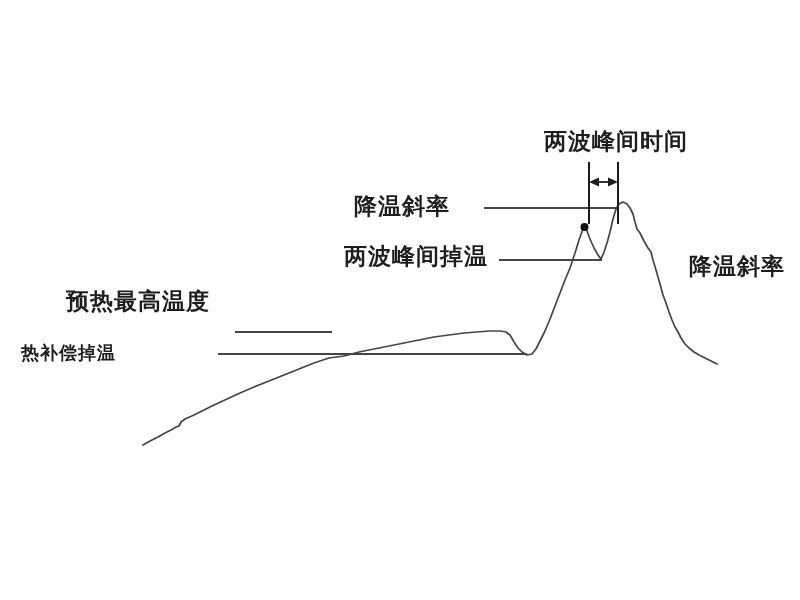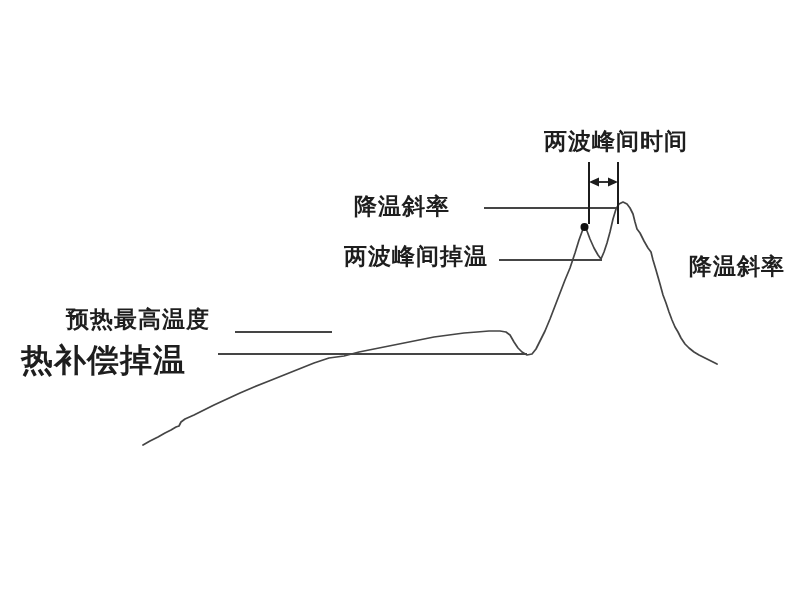--- a/index.html
+++ b/index.html
@@ -52,21 +52,21 @@
   .lbl{
     position:absolute;
     color:var(--text);
     font-size:23px;
     font-weight:bold;
     letter-spacing:1px;
     white-space:nowrap;
     line-height:1.1;
   }
   .lbl.big{
-    font-size:32px;
+    font-size:18px;
   }
 </style>
 </head>
 <body>
 
 <div class="stage">
 
   <svg width="800" height="600" viewBox="0 0 800 600">
 
     <polyline class="curve" points="143,445 150,441 158,437 165,433 171,430 176,427 179,426 181,422 185,419 194,415 204,410 214,405 227,399 240,393 254,387 269,381 284,375 299,369 314,363 329,358 344,356 359,352 374,349 389,346 404,343 419,340 434,337 449,335 464,333 477,332 489,331 500,331 506,332 510,335 514,342 518,348 522,352 527,355 532,354 536,349 540,341 545,331 550,319 555,306 560,293 565,280 570,268 575,253 579,240 583,229 585,226 587,231 590,239 594,248 598,255 601,259 604,252 607,243 610,232 613,219 616,209 619,204 623,202 627,204 630,208 633,214 635,222 637,229 640,233 644,241 648,248 651,252 653,260 656,270 658,277 660,284 663,295 666,303 669,312 672,320 675,327 678,332 681,338 685,344 689,348 694,352 699,355 705,358 711,361 717,364"></polyline>
@@ -90,17 +90,17 @@
   </svg>
 
   <div class="lbl" style="left:544px;top:129px;">两波峰间时间</div>
 
   <div class="lbl" style="left:354px;top:194px;">降温斜率</div>
 
   <div class="lbl" style="left:344px;top:244px;">两波峰间掉温</div>
 
   <div class="lbl" style="left:689px;top:254px;">降温斜率</div>
 
-  <div class="lbl" style="left:66px;top:307px;text-align:center;">预热最高温度</div>
+  <div class="lbl" style="left:66px;top:289px;text-align:center;">预热最高温度</div>
 
   <div class="lbl big" style="left:21px;top:343px;">热补偿掉温</div>
 
 </div>
 
 </body></html>

